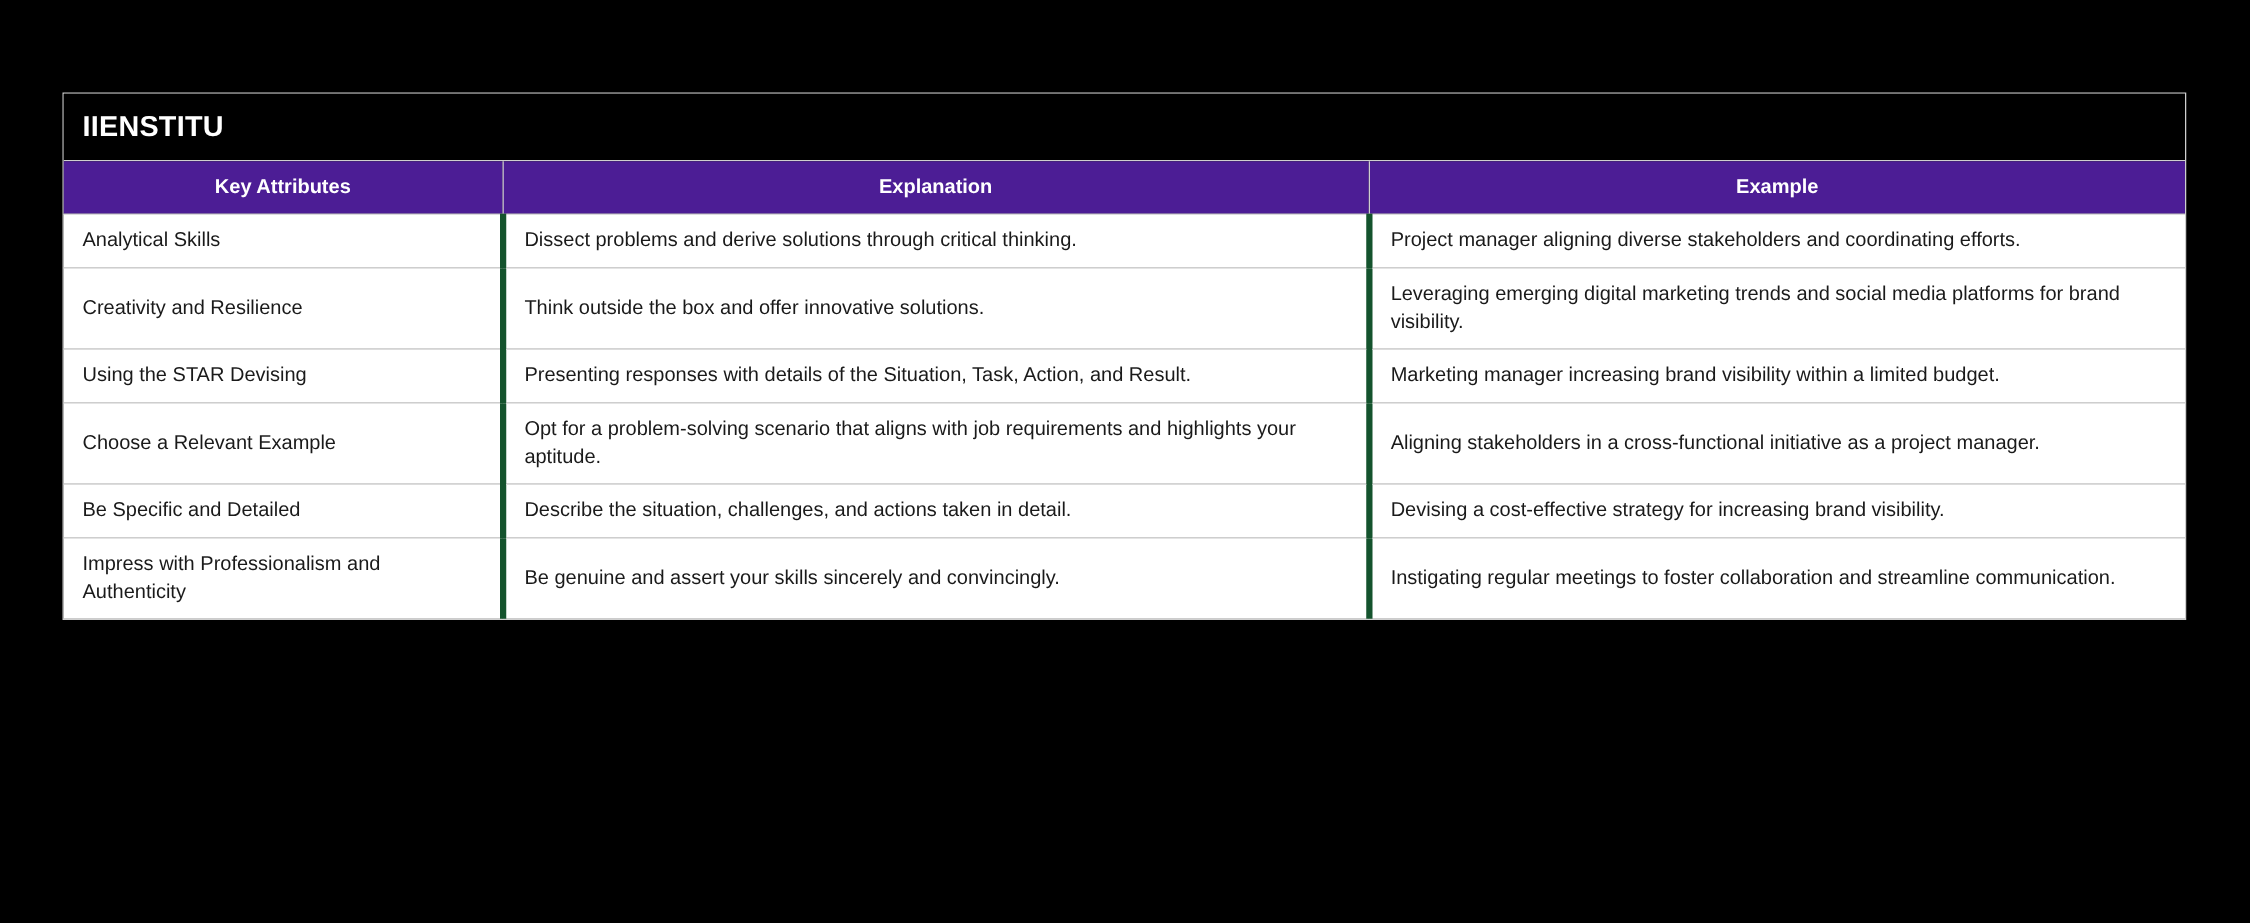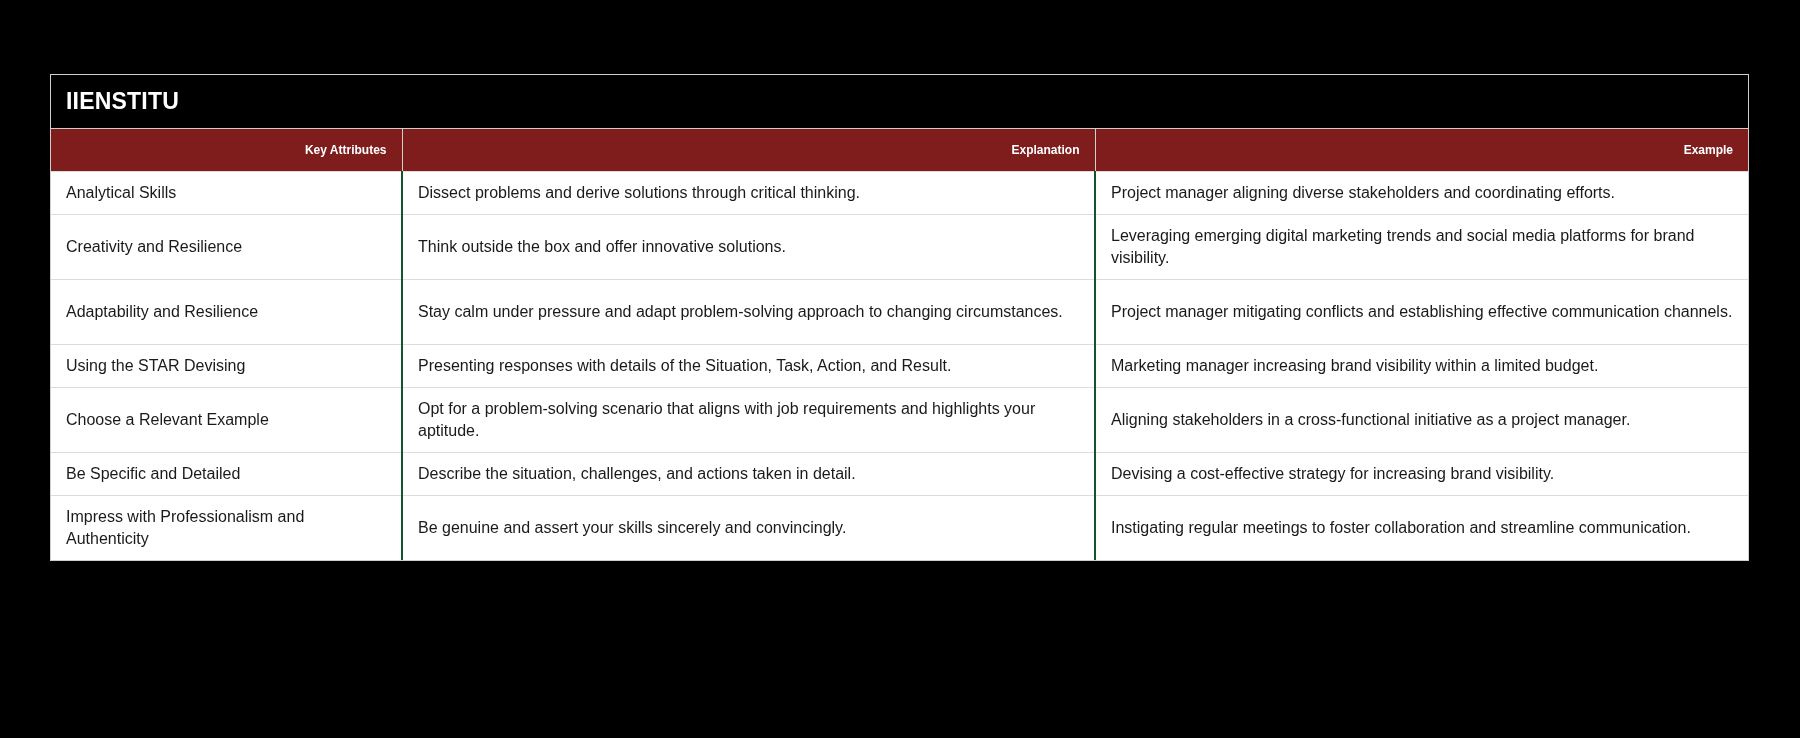--- a/index.html
+++ b/index.html
@@ -13,29 +13,29 @@
       border: 1px solid #cfcfcf; box-sizing: border-box; margin-top: 24px;
     }
     .title-row {
       height: 54px; background: #000; color: #fff; border-bottom: 1px solid #cfcfcf;
       display: flex; align-items: center; padding-left: 15px; box-sizing: border-box;
       font-weight: bold; font-size: 23px; letter-spacing: 0.2px;
     }
     table { border-collapse: collapse; width: 100%; table-layout: fixed; }
     col.c1 { width: 351px; } col.c2 { width: 693px; } col.c3 { width: auto; }
     thead th {
-      background: #7f1d1d; color: #fff; font-weight: bold; font-size: 12px; text-align: right;
+      background: #4c1d95; color: #fff; font-weight: bold; font-size: 16px; text-align: center;
       height: 42px; padding: 0 15px; box-sizing: border-box;
       border-left: 1px solid #cfcfcf;
     }
     thead th:first-child { border-left: none; }
     tbody td {
       background: #fff; color: #1a1a1a; font-size: 16px; line-height: 22px;
       padding: 10px 15px; vertical-align: middle; box-sizing: border-box;
-      border-top: 1px solid #dcdcdc; border-left: 2px solid #14532d;
+      border-top: 1px solid #dcdcdc; border-left: 5px solid #14532d;
     }
     tbody td:first-child { border-left: none; }
     tbody tr.r1 td { height: 43px; }
     tbody tr.r2 td { height: 65px; }
   </style>
 </head>
 <body>
 
 <div class="table-wrap">
   <div class="title-row">IIENSTITU</div>
@@ -56,25 +56,20 @@
       <tr class="r1">
         <td>Analytical Skills</td>
         <td>Dissect problems and derive solutions through critical thinking.</td>
         <td>Project manager aligning diverse stakeholders and coordinating efforts.</td>
       </tr>
       <tr class="r2">
         <td>Creativity and Resilience</td>
         <td>Think outside the box and offer innovative solutions.</td>
         <td>Leveraging emerging digital marketing trends and social media platforms for brand visibility.</td>
       </tr>
-      <tr class="r2">
-        <td>Adaptability and Resilience</td>
-        <td>Stay calm under pressure and adapt problem-solving approach to changing circumstances.</td>
-        <td>Project manager mitigating conflicts and establishing effective communication channels.</td>
-      </tr>
       <tr class="r1">
         <td>Using the STAR Devising</td>
         <td>Presenting responses with details of the Situation, Task, Action, and Result.</td>
         <td>Marketing manager increasing brand visibility within a limited budget.</td>
       </tr>
       <tr class="r2">
         <td>Choose a Relevant Example</td>
         <td>Opt for a problem-solving scenario that aligns with job requirements and highlights your aptitude.</td>
         <td>Aligning stakeholders in a cross-functional initiative as a project manager.</td>
       </tr>

